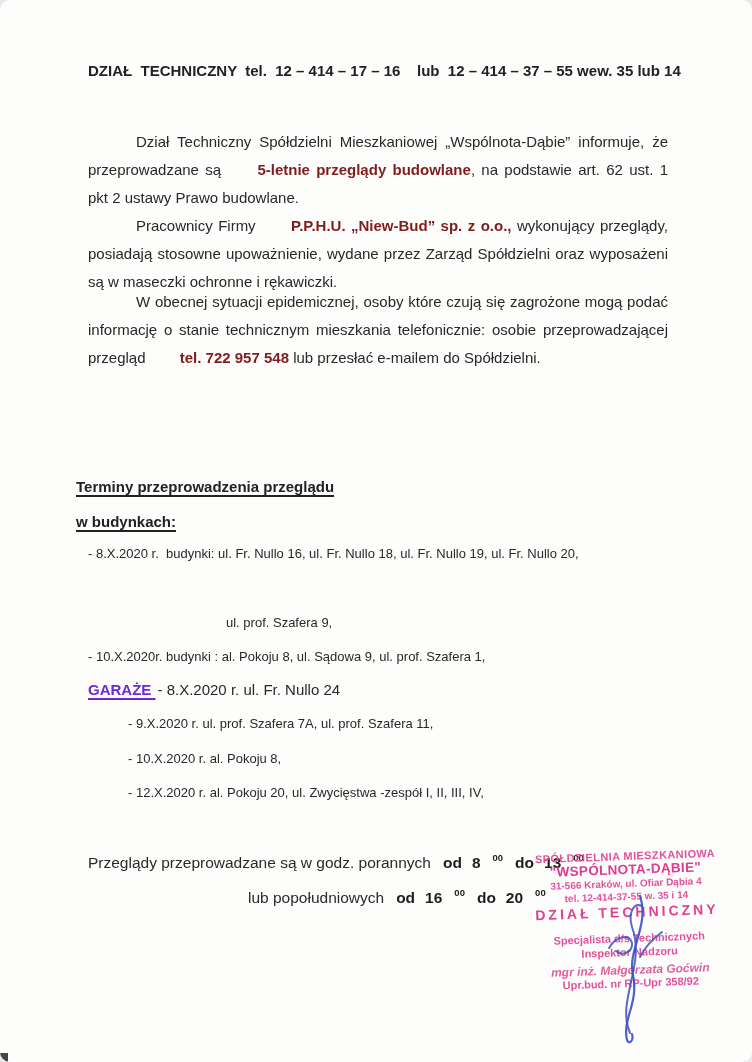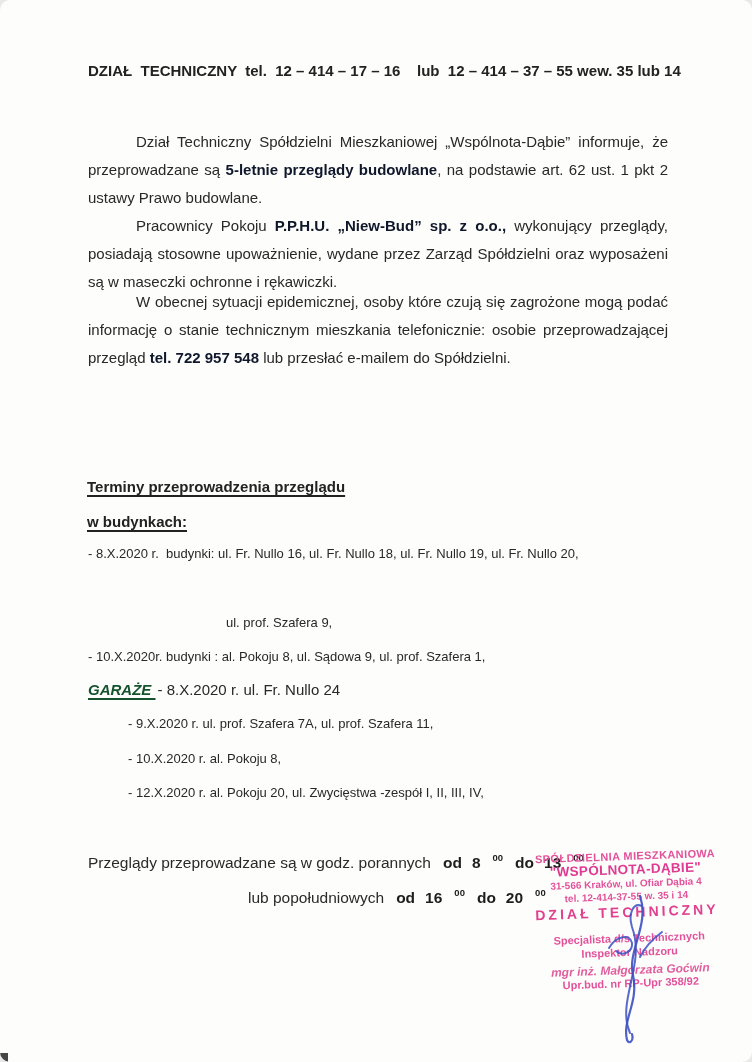--- a/index.html
+++ b/index.html
@@ -14,40 +14,40 @@
   .abs { position:absolute; }
   .doc-header {
     left:88px; top:62px; width:620px;
     font-size:15px; font-weight:700; white-space:pre-wrap; color:#222;
   }
   .para {
     left:88px; width:580px; font-size:15px; line-height:28px;
     text-align:justify; text-align-last:left; color:#282828;
   }
   .para.indent { text-indent:48px; }
-  .para b { font-weight:700; color:#0f172a; }
+  .para b { font-weight:700; color:#7f1d1d;margin-left:30px; }
   #para1 { top:128px; }
   #para2 { top:212px; }
   #para3 { top:288px; }
   #para4 { top:362px; }
   .heading {
-    left:87px; font-size:15px; font-weight:700; color:#222;
+    left:76px; font-size:15px; font-weight:700; color:#222;
     text-decoration:underline; text-underline-offset:3px; text-decoration-thickness:1.5px;
   }
   #schedule-heading { top:478px; }
   #schedule-subheading { top:513px; }
   .sched-line { font-size:13px; color:#282828; white-space:pre-wrap; }
   #bld-0 { left:88px;  top:546px; }
   #bld-1 { left:88px;  top:581px; }
   #bld-2 { left:226px; top:615px; }
   #bld-3 { left:88px;  top:649px; }
   #garage-line { left:88px; top:681px; font-size:15px; color:#282828; }
   #garage-line .glabel {
-    font-weight:700; color:#14532d; text-decoration:underline;
-    text-underline-offset:3px; text-decoration-thickness:1.5px; padding-right:2px;font-style:italic;
+    font-weight:700; color:#6d28d9; text-decoration:underline;
+    text-underline-offset:3px; text-decoration-thickness:1.5px; padding-right:2px;
   }
   #gar-0 { left:128px; top:716px; }
   #gar-1 { left:128px; top:751px; }
   #gar-2 { left:128px; top:785px;text-align:center; }
   .hours-line { font-size:15.5px; color:#2a2a2a;text-align:center; }
   #hours-1 { left:88px; top:852px; }
   #hours-2 { left:248px; top:887px; }
   .hours-line b { font-weight:700; color:#1d1d1d; margin-left:12px; }
   .hours-line b.num { margin-left:10px; }
   .sup { font-size:9.5px; vertical-align:7px; margin-left:1px; font-weight:700; }
@@ -67,21 +67,21 @@
 </style>
 </head>
 <body>
 
 <div class="page">
 
   <div class="abs doc-header">DZIAŁ  TECHNICZNY  tel.  12 – 414 – 17 – 16    lub  12 – 414 – 37 – 55 wew. 35 lub 14</div>
 
   <p class="abs para indent" id="para1"><span>Dział Techniczny Spółdzielni Mieszkaniowej „Wspólnota-Dąbie” informuje, że przeprowadzane są </span><b>5-letnie przeglądy budowlane</b><span>, na podstawie art. 62 ust. 1 pkt 2  ustawy Prawo budowlane.</span></p>
 
-  <p class="abs para indent" id="para2"><span>Pracownicy Pokoju </span><b>P.P.H.U. „Niew-Bud” sp. z o.o.,</b><span>  wykonujący przeglądy, posiadają stosowne upoważnienie, wydane przez Zarząd Spółdzielni oraz wyposażeni są w maseczki ochronne i rękawiczki.</span></p>
+  <p class="abs para indent" id="para2"><span>Pracownicy Firmy </span><b>P.P.H.U. „Niew-Bud” sp. z o.o.,</b><span>  wykonujący przeglądy, posiadają stosowne upoważnienie, wydane przez Zarząd Spółdzielni oraz wyposażeni są w maseczki ochronne i rękawiczki.</span></p>
 
   <p class="abs para indent" id="para3"><span>W obecnej sytuacji epidemicznej, osoby które czują się zagrożone mogą podać informację o stanie technicznym mieszkania telefonicznie:   osobie przeprowadzającej przegląd    </span><b>tel. 722 957 548</b><span>  lub przesłać e-mailem do Spółdzielni.</span></p>
 
 
   <div class="abs heading" id="schedule-heading">Terminy przeprowadzenia przeglądu</div>
   <div class="abs heading" id="schedule-subheading">w budynkach:</div>
 
   <div class="abs sched-line" id="bld-0">- 8.X.2020 r.  budynki: ul. Fr. Nullo 16, ul. Fr. Nullo 18, ul. Fr. Nullo 19, ul. Fr. Nullo 20,</div>
   <div class="abs sched-line" id="bld-2">ul. prof. Szafera 9,</div>
   <div class="abs sched-line" id="bld-3">- 10.X.2020r. budynki : al. Pokoju 8, ul. Sądowa 9, ul. prof. Szafera 1,</div>

